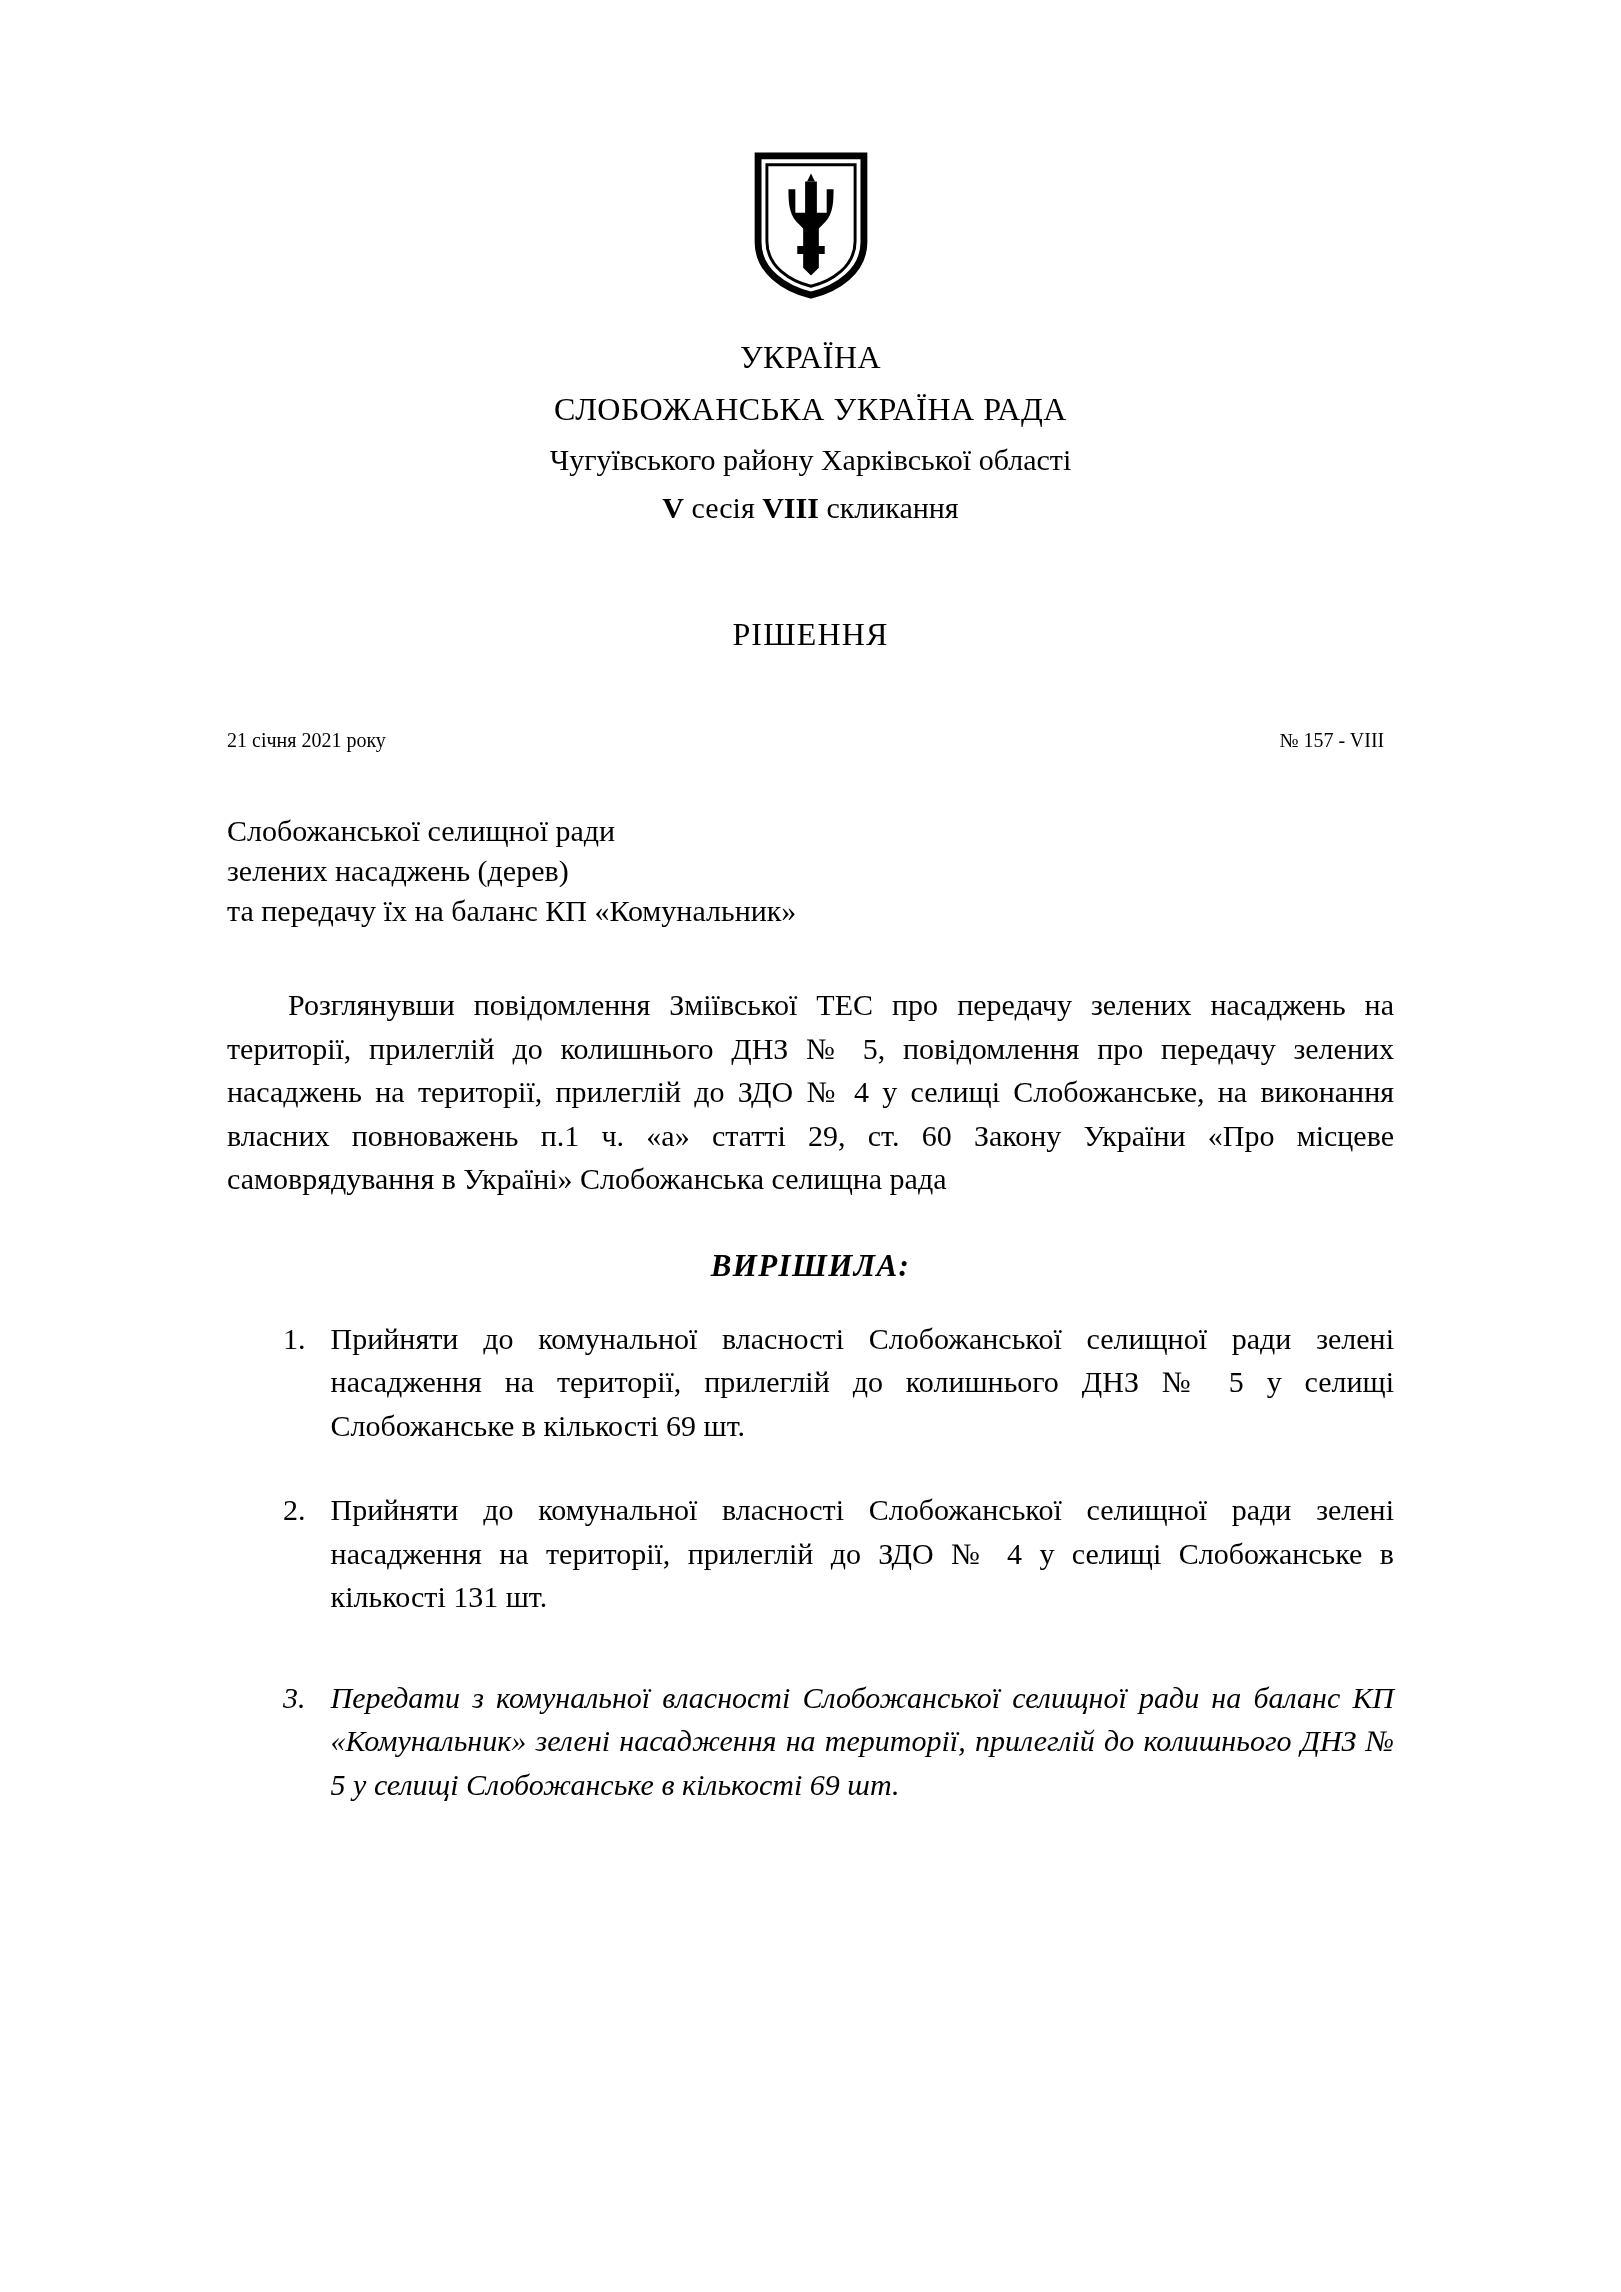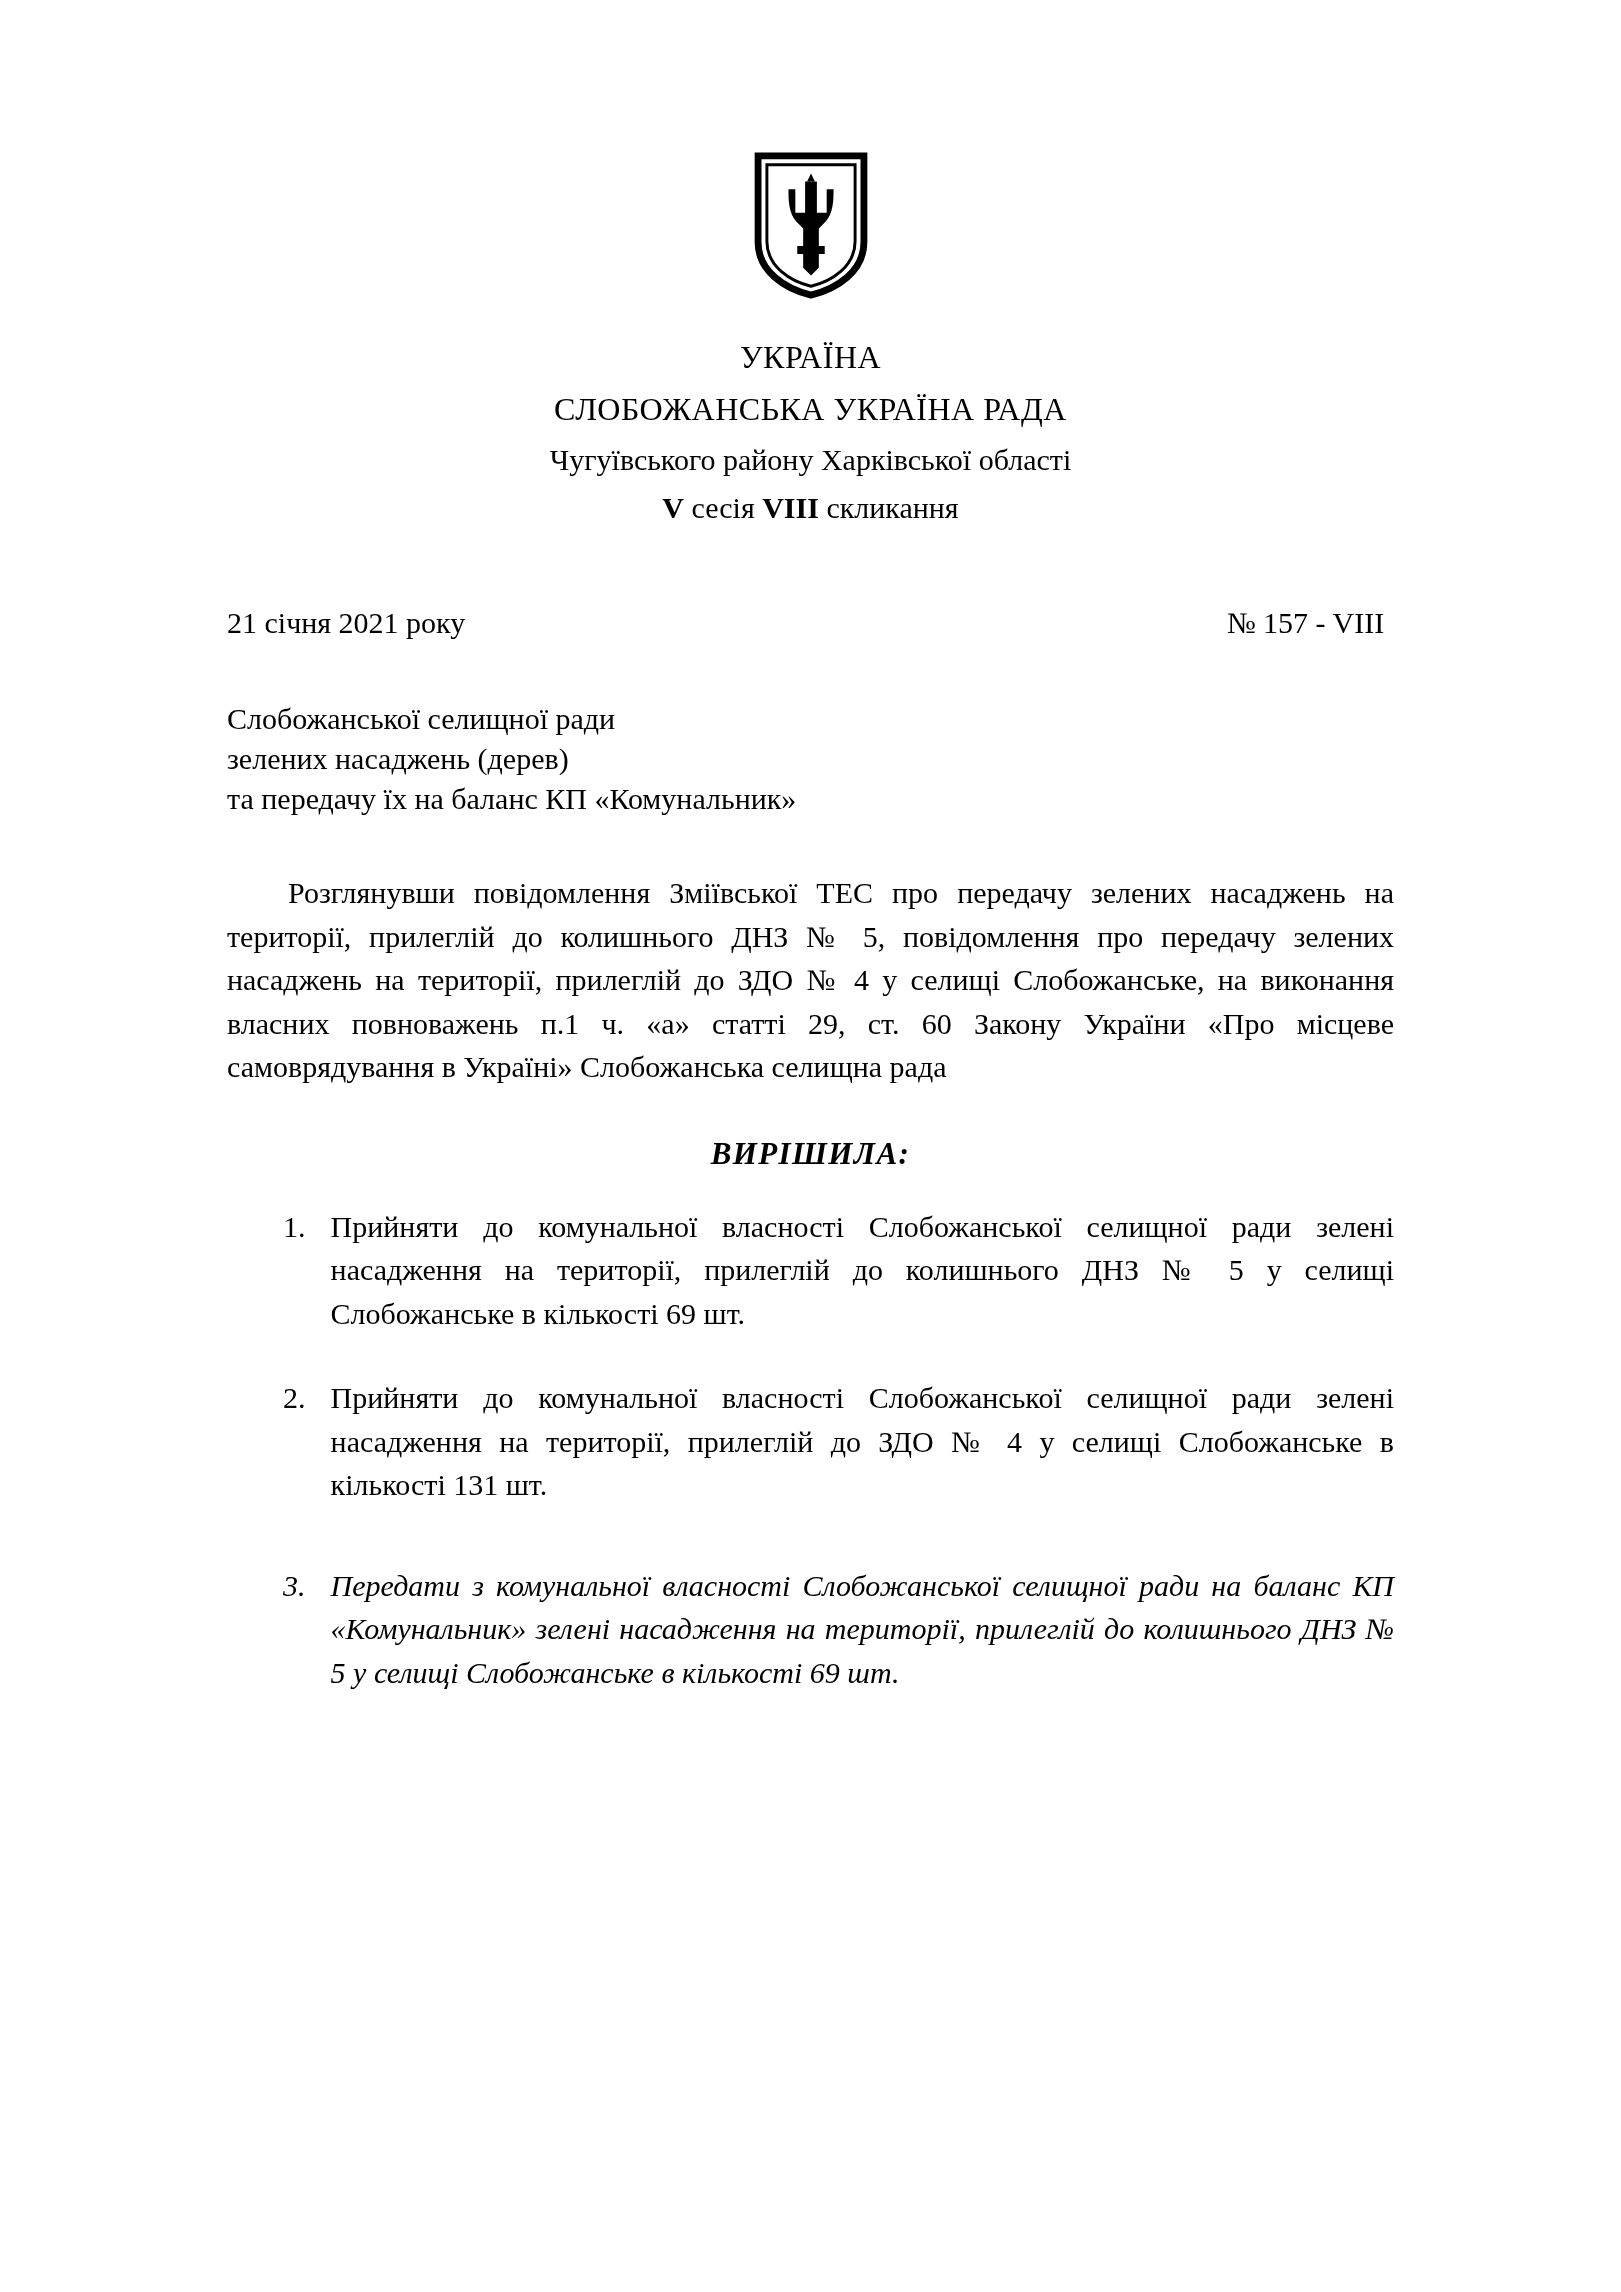--- a/index.html
+++ b/index.html
@@ -66,21 +66,21 @@
     font-size: 32px;
     letter-spacing: 1.2px;
     margin-top: 86px;
   }
 
   
   .meta-row {
     display: flex;
     justify-content: space-between;
     align-items: baseline;
-    font-size: 30px;
+    font-size: 20px;
     margin-top: 76px;
   }
   .meta-row .num {
     padding-right: 9.8px;
   }
 
   
   .subject {
     font-size: 30px;
     line-height: 1.33;
@@ -155,20 +155,21 @@
     </svg>
   </div>
 
   <div class="head">
     <div class="country">УКРАЇНА</div>
     <div class="council">СЛОБОЖАНСЬКА  УКРАЇНА  РАДА</div>
     <div class="region">Чугуївського району Харківської області</div>
     <div class="session"><b>V</b><span> сесія </span><b>VIII</b><span> скликання</span></div>
   </div>
 
+  <div class="doc-type">РІШЕННЯ</div>
 
   <div class="meta-row">
     <div class="date">21 січня 2021 року</div>
     <div class="num">№ 157 - VIII</div>
   </div>
 
   <div class="subject">
     <div>Слобожанської селищної ради</div>
     <div>зелених насаджень (дерев)</div>
     <div>та передачу їх на баланс КП «Комунальник»</div>

